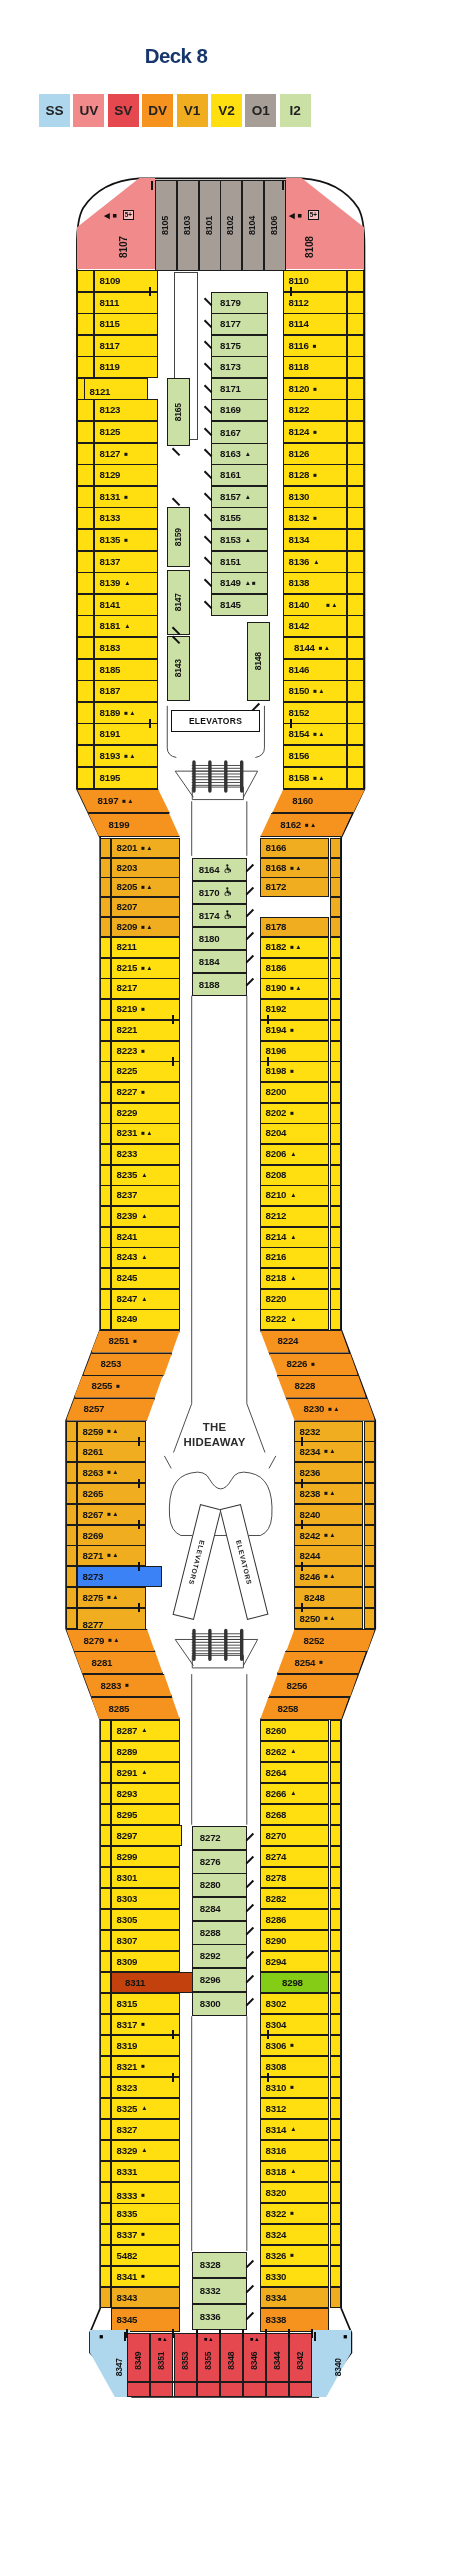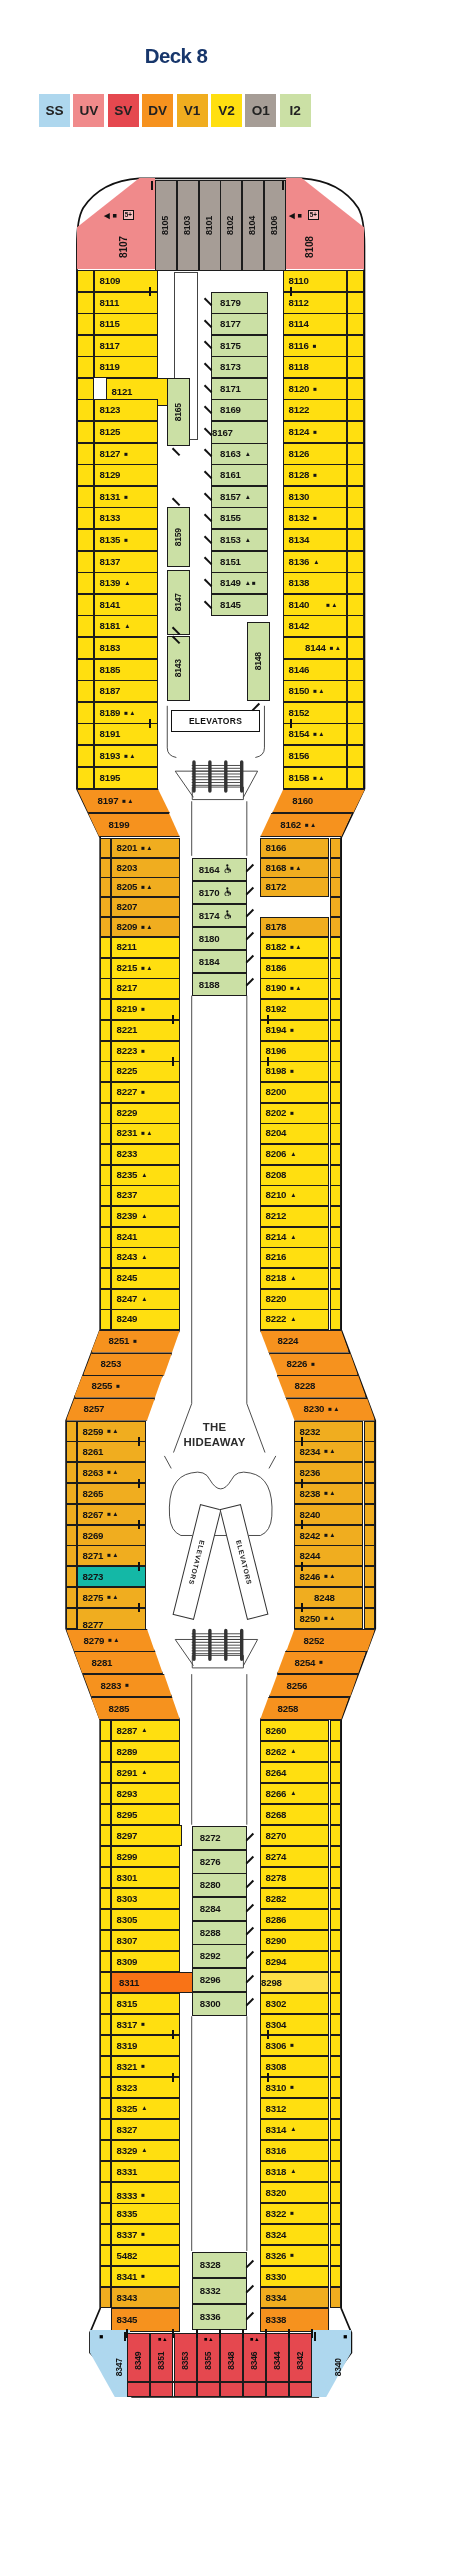--- a/index.html
+++ b/index.html
@@ -116,21 +116,21 @@
     </div>
     <div class="balc" style="left: 77px; top: 335px; width: 17px; height: 21.6px; background: rgb(255, 223, 16);"></div>
     <div class="cab" style="left: 94px; top: 335px; width: 64px; height: 21.6px; background: rgb(255, 223, 16); padding-left: 4.5px;">
       <span class="num">8117</span>
     </div>
     <div class="balc" style="left: 77px; top: 356px; width: 17px; height: 21.6px; background: rgb(255, 223, 16);"></div>
     <div class="cab" style="left: 94px; top: 356px; width: 64px; height: 21.6px; background: rgb(255, 223, 16); padding-left: 4.5px;">
       <span class="num">8119</span>
     </div>
     <div class="balc" style="left: 77px; top: 378px; width: 17px; height: 21.6px; background: rgb(255, 223, 16);"></div>
-    <div class="cab" style="left: 106px; top: 378px; width: 64px; height: 28px; background: rgb(255, 223, 16); padding-left: 4.5px; text-align: center;">
+    <div class="cab" style="left: 84px; top: 378px; width: 64px; height: 28px; background: rgb(255, 223, 16); padding-left: 4.5px; text-align: center;">
       <span class="num">8121</span>
     </div>
     <div class="balc" style="left: 77px; top: 399px; width: 17px; height: 21.6px; background: rgb(255, 223, 16);"></div>
     <div class="cab" style="left: 94px; top: 399px; width: 64px; height: 21.6px; background: rgb(255, 223, 16); padding-left: 4.5px;">
       <span class="num">8123</span>
     </div>
     <div class="balc" style="left: 77px; top: 421px; width: 17px; height: 21.6px; background: rgb(255, 223, 16);"></div>
     <div class="cab" style="left: 94px; top: 421px; width: 64px; height: 21.6px; background: rgb(255, 223, 16); padding-left: 4.5px;">
       <span class="num">8125</span>
     </div>
@@ -367,21 +367,21 @@
     <div class="cab" style="left: 77px; top: 1525px; width: 69px; height: 21px; background: rgb(240, 173, 31); padding-left: 4.5px;">
       <span class="num">8269</span>
     </div>
     <div class="balc" style="left: 66px; top: 1545px; width: 11.4px; height: 21px; background: rgb(240, 173, 31);"></div>
     <div class="cab" style="left: 77px; top: 1545px; width: 69px; height: 21px; background: rgb(240, 173, 31); padding-left: 4.5px;">
       <span class="num">8271</span>
       <span class="sym">■▲</span>
     </div>
     <div class="tick" style="left: 138px; top: 1562px;"></div>
     <div class="balc" style="left: 66px; top: 1566px; width: 11.4px; height: 21px; background: rgb(240, 173, 31);"></div>
-    <div class="cab" style="left: 77px; top: 1566px; width: 69px; height: 21px; background: #14b8a6; padding-left: 4.5px;">
+    <div class="cab" style="left: 77px; top: 1566px; width: 85px; height: 21px; background: #3b82f6; padding-left: 4.5px;">
       <span class="num">8273</span>
     </div>
     <div class="balc" style="left: 66px; top: 1587px; width: 11.4px; height: 21px; background: rgb(240, 173, 31);"></div>
     <div class="cab" style="left: 77px; top: 1587px; width: 69px; height: 21px; background: rgb(240, 173, 31); padding-left: 4.5px;">
       <span class="num">8275</span>
       <span class="sym">■▲</span>
     </div>
     <div class="tick" style="left: 138px; top: 1603px;"></div>
     <div class="balc" style="left: 66px; top: 1608px; width: 11.4px; height: 21px; background: rgb(240, 173, 31);"></div>
     <div class="cab" style="left: 77px; top: 1608px; width: 69px; height: 33px; background: rgb(240, 173, 31); padding-left: 4.5px;">
@@ -445,21 +445,21 @@
     </div>
     <div class="balc" style="left: 100px; top: 1930px; width: 11.4px; height: 21px; background: rgb(255, 223, 16);"></div>
     <div class="cab" style="left: 111px; top: 1930px; width: 69px; height: 21px; background: rgb(255, 223, 16); padding-left: 4.5px;">
       <span class="num">8307</span>
     </div>
     <div class="balc" style="left: 100px; top: 1951px; width: 11.4px; height: 21px; background: rgb(255, 223, 16);"></div>
     <div class="cab" style="left: 111px; top: 1951px; width: 69px; height: 21px; background: rgb(255, 223, 16); padding-left: 4.5px;">
       <span class="num">8309</span>
     </div>
     <div class="balc" style="left: 100px; top: 1972px; width: 11.4px; height: 21px; background: rgb(255, 223, 16);"></div>
-    <div class="cab" style="left: 111px; top: 1972px; width: 92px; height: 21px; background: #f97316; padding-left: 7px;">
+    <div class="cab" style="left: 111px; top: 1972px; width: 92px; height: 21px; background: #c2410c; padding-left: 13px;">
       <span class="num">8311</span>
     </div>
     <div class="balc" style="left: 100px; top: 1993px; width: 11.4px; height: 21px; background: rgb(255, 223, 16);"></div>
     <div class="cab" style="left: 111px; top: 1993px; width: 69px; height: 21px; background: rgb(255, 223, 16); padding-left: 4.5px;">
       <span class="num">8315</span>
     </div>
     <div class="balc" style="left: 100px; top: 2014px; width: 11.4px; height: 21px; background: rgb(255, 223, 16);"></div>
     <div class="cab" style="left: 111px; top: 2014px; width: 69px; height: 21px; background: rgb(255, 223, 16); padding-left: 4.5px;">
       <span class="num">8317</span>
       <span class="sym">■</span>
@@ -597,21 +597,21 @@
     <div class="balc" style="left: 347px; top: 594px; width: 17px; height: 21.6px; background: rgb(255, 223, 16);"></div>
     <div class="cab" style="left: 283px; top: 594px; width: 64px; height: 21.6px; background: rgb(255, 223, 16); padding-left: 4.5px; gap: 13px;">
       <span class="num">8140</span>
       <span class="sym">■▲</span>
     </div>
     <div class="balc" style="left: 347px; top: 615px; width: 17px; height: 21.6px; background: rgb(255, 223, 16);"></div>
     <div class="cab" style="left: 283px; top: 615px; width: 64px; height: 21.6px; background: rgb(255, 223, 16); padding-left: 4.5px;">
       <span class="num">8142</span>
     </div>
     <div class="balc" style="left: 347px; top: 637px; width: 17px; height: 21.6px; background: rgb(255, 223, 16);"></div>
-    <div class="cab" style="left: 283px; top: 637px; width: 64px; height: 21.6px; background: rgb(255, 223, 16); padding-left: 21px;">
+    <div class="cab" style="left: 283px; top: 637px; width: 64px; height: 21.6px; background: rgb(255, 223, 16); padding-left: 10px;">
       <span class="num">8144</span>
       <span class="sym">■▲</span>
     </div>
     <div class="balc" style="left: 347px; top: 659px; width: 17px; height: 21.6px; background: rgb(255, 223, 16);"></div>
     <div class="cab" style="left: 283px; top: 659px; width: 64px; height: 21.6px; background: rgb(255, 223, 16); padding-left: 4.5px;">
       <span class="num">8146</span>
     </div>
     <div class="balc" style="left: 347px; top: 680px; width: 17px; height: 21.6px; background: rgb(255, 223, 16);"></div>
     <div class="cab" style="left: 283px; top: 680px; width: 64px; height: 21.6px; background: rgb(255, 223, 16); padding-left: 4.5px;">
       <span class="num">8150</span>
@@ -801,21 +801,21 @@
     <div class="cab" style="left: 294px; top: 1545px; width: 69px; height: 21px; background: rgb(240, 173, 31); padding-left: 4.5px;">
       <span class="num">8244</span>
     </div>
     <div class="tick" style="left: 301px; top: 1562px;"></div>
     <div class="balc" style="left: 364px; top: 1566px; width: 11.4px; height: 21px; background: rgb(240, 173, 31);"></div>
     <div class="cab" style="left: 294px; top: 1566px; width: 69px; height: 21px; background: rgb(240, 173, 31); padding-left: 4.5px;">
       <span class="num">8246</span>
       <span class="sym">■▲</span>
     </div>
     <div class="balc" style="left: 364px; top: 1587px; width: 11.4px; height: 21px; background: rgb(240, 173, 31);"></div>
-    <div class="cab" style="left: 294px; top: 1587px; width: 69px; height: 21px; background: rgb(240, 173, 31); padding-left: 19px;">
+    <div class="cab" style="left: 294px; top: 1587px; width: 69px; height: 21px; background: rgb(240, 173, 31); padding-left: 9px;">
       <span class="num">8248</span>
     </div>
     <div class="tick" style="left: 301px; top: 1603px;"></div>
     <div class="balc" style="left: 364px; top: 1608px; width: 11.4px; height: 21px; background: rgb(240, 173, 31);"></div>
     <div class="cab" style="left: 294px; top: 1608px; width: 69px; height: 21px; background: rgb(240, 173, 31); padding-left: 4.5px;">
       <span class="num">8250</span>
       <span class="sym">■▲</span>
     </div>
     <div class="cab" style="left: 286px; top: 1629px; width: 89px; height: 23px; background: rgb(246, 146, 30); clip-path: polygon(8.5px 0px, 89px 0px, 81px 23px, 0px 23px); padding-left: 16.5px;">
       <span class="num">8252</span>
@@ -874,21 +874,21 @@
     </div>
     <div class="balc" style="left: 330px; top: 1930px; width: 11.4px; height: 21px; background: rgb(255, 223, 16);"></div>
     <div class="cab" style="left: 260px; top: 1930px; width: 69px; height: 21px; background: rgb(255, 223, 16); padding-left: 4.5px;">
       <span class="num">8290</span>
     </div>
     <div class="balc" style="left: 330px; top: 1951px; width: 11.4px; height: 21px; background: rgb(255, 223, 16);"></div>
     <div class="cab" style="left: 260px; top: 1951px; width: 69px; height: 21px; background: rgb(255, 223, 16); padding-left: 4.5px;">
       <span class="num">8294</span>
     </div>
     <div class="balc" style="left: 330px; top: 1972px; width: 11.4px; height: 21px; background: rgb(255, 223, 16);"></div>
-    <div class="cab" style="left: 260px; top: 1972px; width: 69px; height: 21px; background: #fde047; padding-left: 0;">
+    <div class="cab" style="left: 260px; top: 1972px; width: 69px; height: 21px; background: #84cc16; padding-left: 21px;">
       <span class="num">8298</span>
     </div>
     <div class="balc" style="left: 330px; top: 1993px; width: 11.4px; height: 21px; background: rgb(255, 223, 16);"></div>
     <div class="cab" style="left: 260px; top: 1993px; width: 69px; height: 21px; background: rgb(255, 223, 16); padding-left: 4.5px;">
       <span class="num">8302</span>
     </div>
     <div class="balc" style="left: 330px; top: 2014px; width: 11.4px; height: 21px; background: rgb(255, 223, 16);"></div>
     <div class="cab" style="left: 260px; top: 2014px; width: 69px; height: 21px; background: rgb(255, 223, 16); padding-left: 4.5px;">
       <span class="num">8304</span>
     </div>
@@ -972,21 +972,21 @@
     </div>
     <div class="diag d-bs" style="left: 207px; top: 362px;"></div>
     <div class="cab" style="left: 211px; top: 378px; width: 57px; height: 21.6px; background: rgb(203, 224, 165); padding-left: 8px;">
       <span class="num">8171</span>
     </div>
     <div class="diag d-bs" style="left: 207px; top: 384px;"></div>
     <div class="cab" style="left: 211px; top: 399px; width: 57px; height: 21.6px; background: rgb(203, 224, 165); padding-left: 8px;">
       <span class="num">8169</span>
     </div>
     <div class="diag d-bs" style="left: 207px; top: 405px;"></div>
-    <div class="cab" style="left: 211px; top: 421px; width: 57px; height: 24px; background: rgb(203, 224, 165); padding-left: 0;">
+    <div class="cab" style="left: 211px; top: 421px; width: 57px; height: 24px; background: rgb(203, 224, 165); padding-left: 8px;">
       <span class="num">8167</span>
     </div>
     <div class="diag d-bs" style="left: 207px; top: 427px;"></div>
     <div class="cab" style="left: 211px; top: 443px; width: 57px; height: 21.6px; background: rgb(203, 224, 165); padding-left: 8px;">
       <span class="num">8163</span>
       <span class="sym">▲</span>
     </div>
     <div class="diag d-bs" style="left: 207px; top: 448px;"></div>
     <div class="cab" style="left: 211px; top: 464px; width: 57px; height: 21.6px; background: rgb(203, 224, 165); padding-left: 8px;">
       <span class="num">8161</span>

